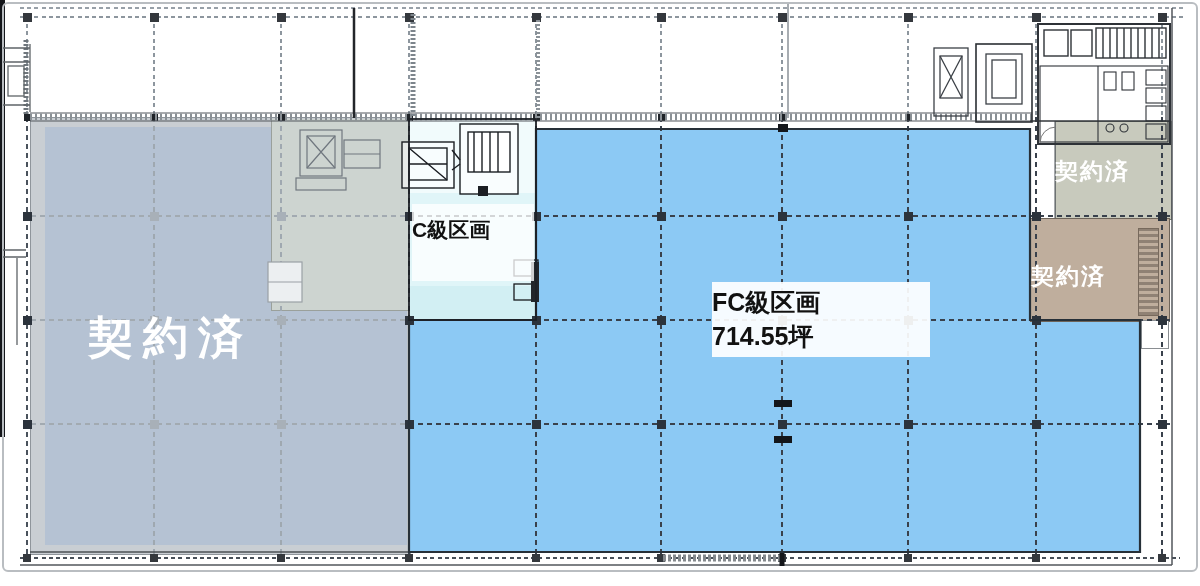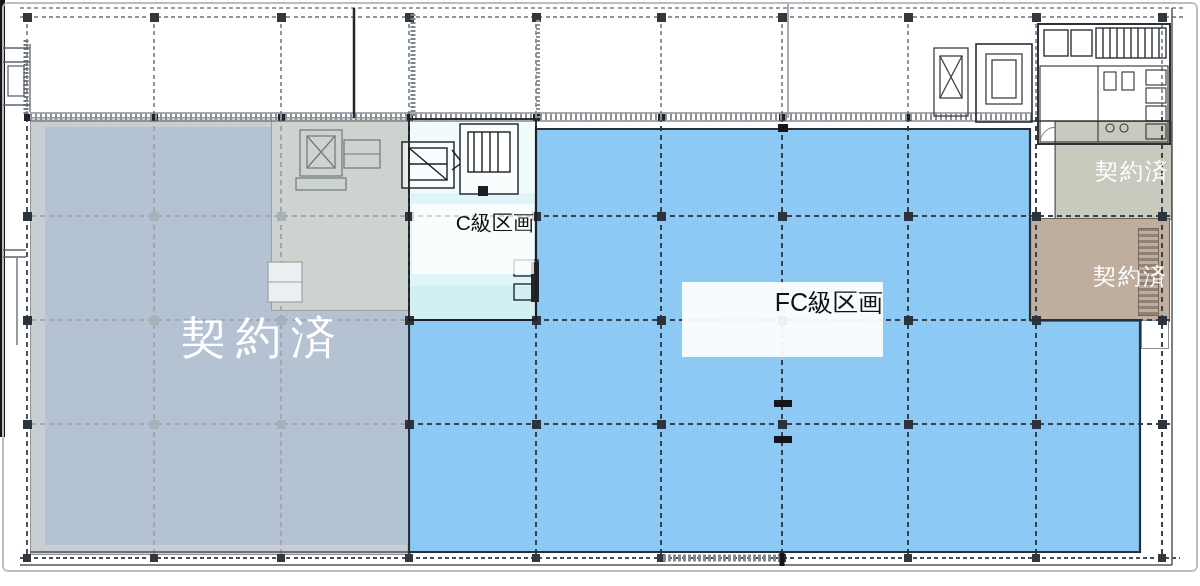--- a/index.html
+++ b/index.html
@@ -30,24 +30,24 @@
   .shutter{left:1138px;top:228px;width:19px;height:86px;z-index:2;
     background:repeating-linear-gradient(0deg,#8f8174 0 3px,var(--leased_lower_right) 3px 6px);border:1px solid #77695c;}
   .notch{left:1141px;top:320px;width:26px;height:27px;background:#fff;border:1px solid #8a8e92;z-index:2;}
   
   .wall-main{left:780px;top:129px;width:5px;height:437px;background:var(--wall_black);z-index:4;}
   .svg-art{position:absolute;left:0;top:0;z-index:4;pointer-events:none;}
   .gridlayer{position:absolute;left:0;top:0;width:1200px;height:586px;z-index:3;}
   .gv,.gh{position:absolute;}
   .mk{position:absolute;z-index:3;}
   
-  .label{position:absolute;z-index:5;text-align:right;font-weight:normal;color:var(--label_text);}
+  .label{position:absolute;z-index:5;text-align:left;font-weight:bold;color:var(--label_text);}
   .label-leased-left{left:88px;top:308px;width:258px;font-size:45px;letter-spacing:10px;color:var(--leased_text);z-index:5;}
-  .label-c{left:412px;top:204px;width:122px;height:66px;background:rgba(255,255,255,0.78);font-size:21px;line-height:1.45;padding-top:4px;}
-  .label-fc{left:682px;top:282px;width:201px;height:71px;background:rgba(255,255,255,0.92);font-size:25px;line-height:1.35;padding-top:4px;}
+  .label-c{left:412px;top:204px;width:122px;height:66px;background:rgba(255,255,255,0.78);font-size:21px;line-height:1.45;padding-top:11px;}
+  .label-fc{left:712px;top:282px;width:218px;height:71px;background:rgba(255,255,255,0.92);font-size:25px;line-height:1.35;padding-top:4px;}
   .label-ur{left:1055px;top:156px;width:115px;font-size:23px;letter-spacing:2px;color:var(--leased_text);}
   .label-lr{left:1031px;top:261px;width:137px;font-size:23px;letter-spacing:2px;color:var(--leased_text);}
 </style>
 </head>
 <body>
 
 <div class="plan">
   <div class="frame"></div>
 
   <div class="zone z-leased-left"></div>
@@ -266,16 +266,17 @@
       <rect x="778" y="124" width="10" height="8"></rect>
     </g>
   </svg>
 
   <div class="label label-leased-left">契約済</div>
   <div class="label label-c">
     <div>C級区画</div>
   </div>
   <div class="label label-fc">
     <div>FC級区画</div>
+    <div>714.55坪</div>
   </div>
   <div class="label label-ur">契約済</div>
   <div class="label label-lr">契約済</div>
 </div>
 
 </body></html>

